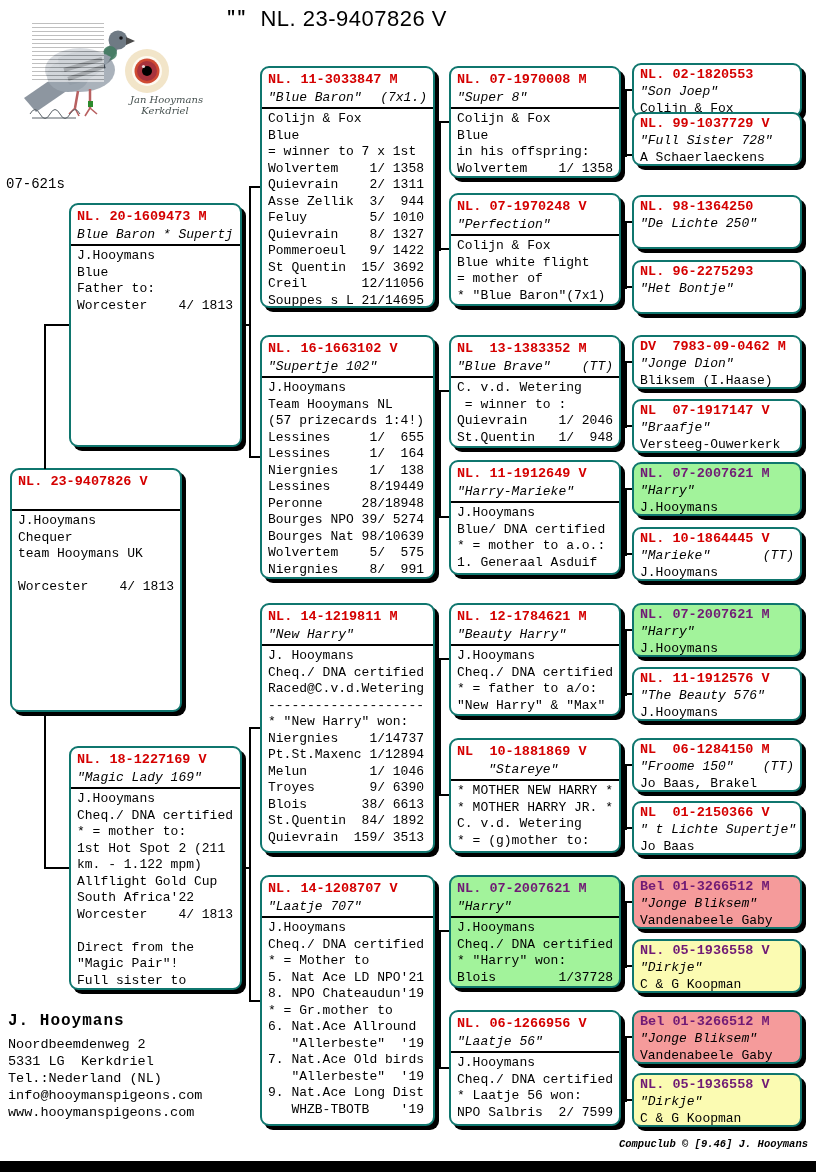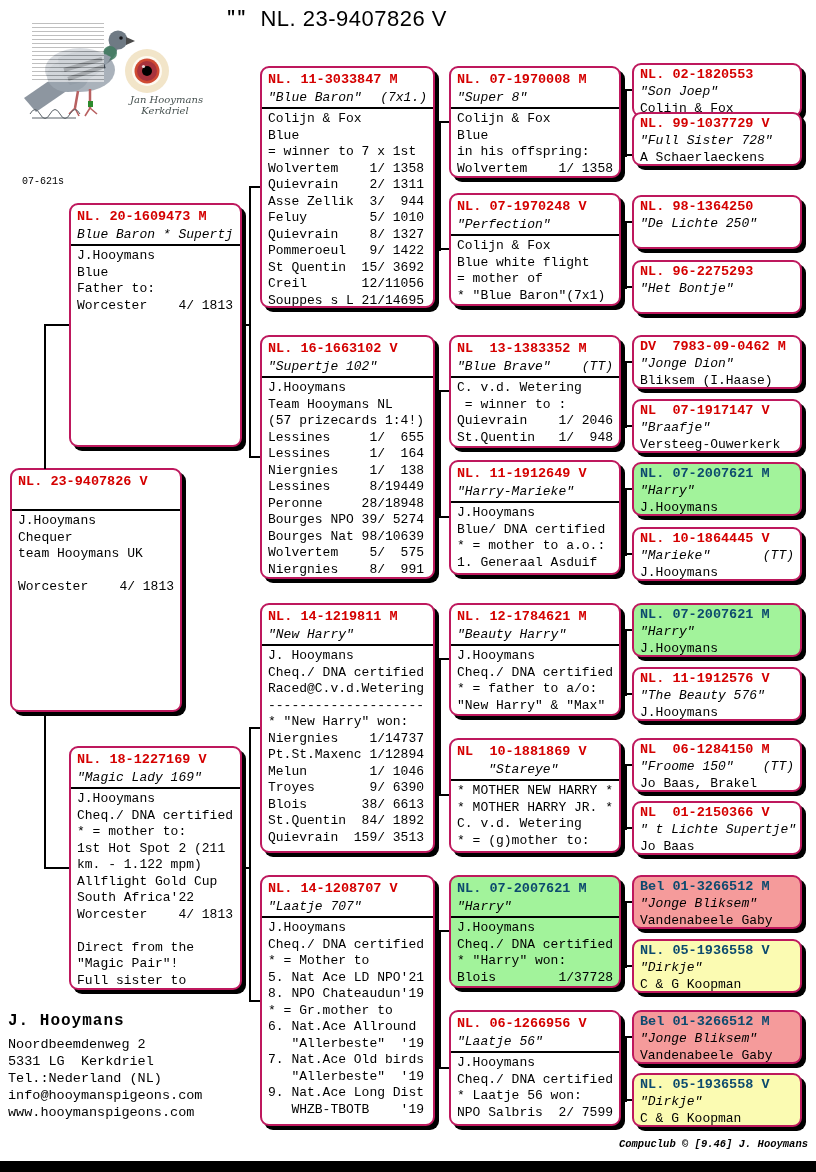--- a/index.html
+++ b/index.html
@@ -1,42 +1,42 @@
 <!DOCTYPE html>
 <html><head>
 <meta charset="utf-8">
 <style>
   html,body{margin:0;padding:0}
   body{width:816px;height:1172px;position:relative;background:#fff;overflow:hidden;
        font-family:"Liberation Mono","DejaVu Sans Mono",monospace;color:#000}
   .title-row{position:absolute;left:226px;top:6px;display:flex;align-items:flex-start;gap:14px}
   .title-prefix{font-family:"Liberation Mono",monospace;font-weight:bold;font-size:17px;padding-top:2px}
   .title-main{font-family:"Liberation Sans",sans-serif;font-size:22px;letter-spacing:.5px}
-  .box{position:absolute;background:#fff;border:2px solid #be185d;border-radius:9px;
+  .box{position:absolute;background:#fff;border:2px solid #0f766e;border-radius:9px;
        box-shadow:4px 4px 0 0 #000;box-sizing:border-box;overflow:hidden}
   .ring{font-weight:bold;font-size:13.5px;line-height:19px;color:#d40000;padding:2px 6px 0;white-space:pre}
-  .box.colored .ring{color:#0c4a6e}
+  .box.colored .ring{color:#701a75}
   .nameline{display:flex;justify-content:space-between;align-items:baseline;
             font-size:13px;line-height:17px;font-style:italic;padding:0 6px;white-space:pre;min-height:17px}
   .sep{border-top:2px solid #000;margin-top:1px}
   .bbody{font-size:13px;line-height:16.5px;padding:2px 4px 0 6px;white-space:pre}
   .small .ring{line-height:18px;padding-top:1px}
   .small .nameline{line-height:16px}
   .small .bbody{line-height:16px;padding-top:0}
   .green{background:#a2f39b}
   .pink{background:#f59b9b}
   .yellow{background:#fbfbb2}
   .conn{position:absolute;background:#000}
   .photo{position:absolute;left:10px;top:12px;width:200px;height:170px}
   .racelist{position:absolute;left:22px;top:8px;width:72px;height:62px;background:
      repeating-linear-gradient(to bottom,#ffffff 0 3px,#8a8a8a 3px 4px);opacity:.55}
   .eye-caption{position:absolute;left:120px;top:82px;width:70px;text-align:center;
      font-family:"DejaVu Serif",serif;font-style:italic;font-size:10px;line-height:11px;
      color:#45504f;white-space:pre}
-  .ringlabel{position:absolute;left:22px;top:176px;font-size:10px}
+  .ringlabel{position:absolute;left:6px;top:176px;font-size:14px}
   .owner{position:absolute;left:8px;top:1012px}
   .owner-name{font-weight:bold;font-size:16px;letter-spacing:1px}
   .owner-lines{font-size:13.5px;line-height:17px;white-space:pre;margin-top:6px}
   .credit{position:absolute;right:8px;top:1138px;font-size:10.5px;font-weight:bold;font-style:italic}
   .bottombar{position:absolute;left:0;top:1161px;width:816px;height:11px;background:#000}
 </style>
 </head>
 <body>
 
 <div class="title-row">

